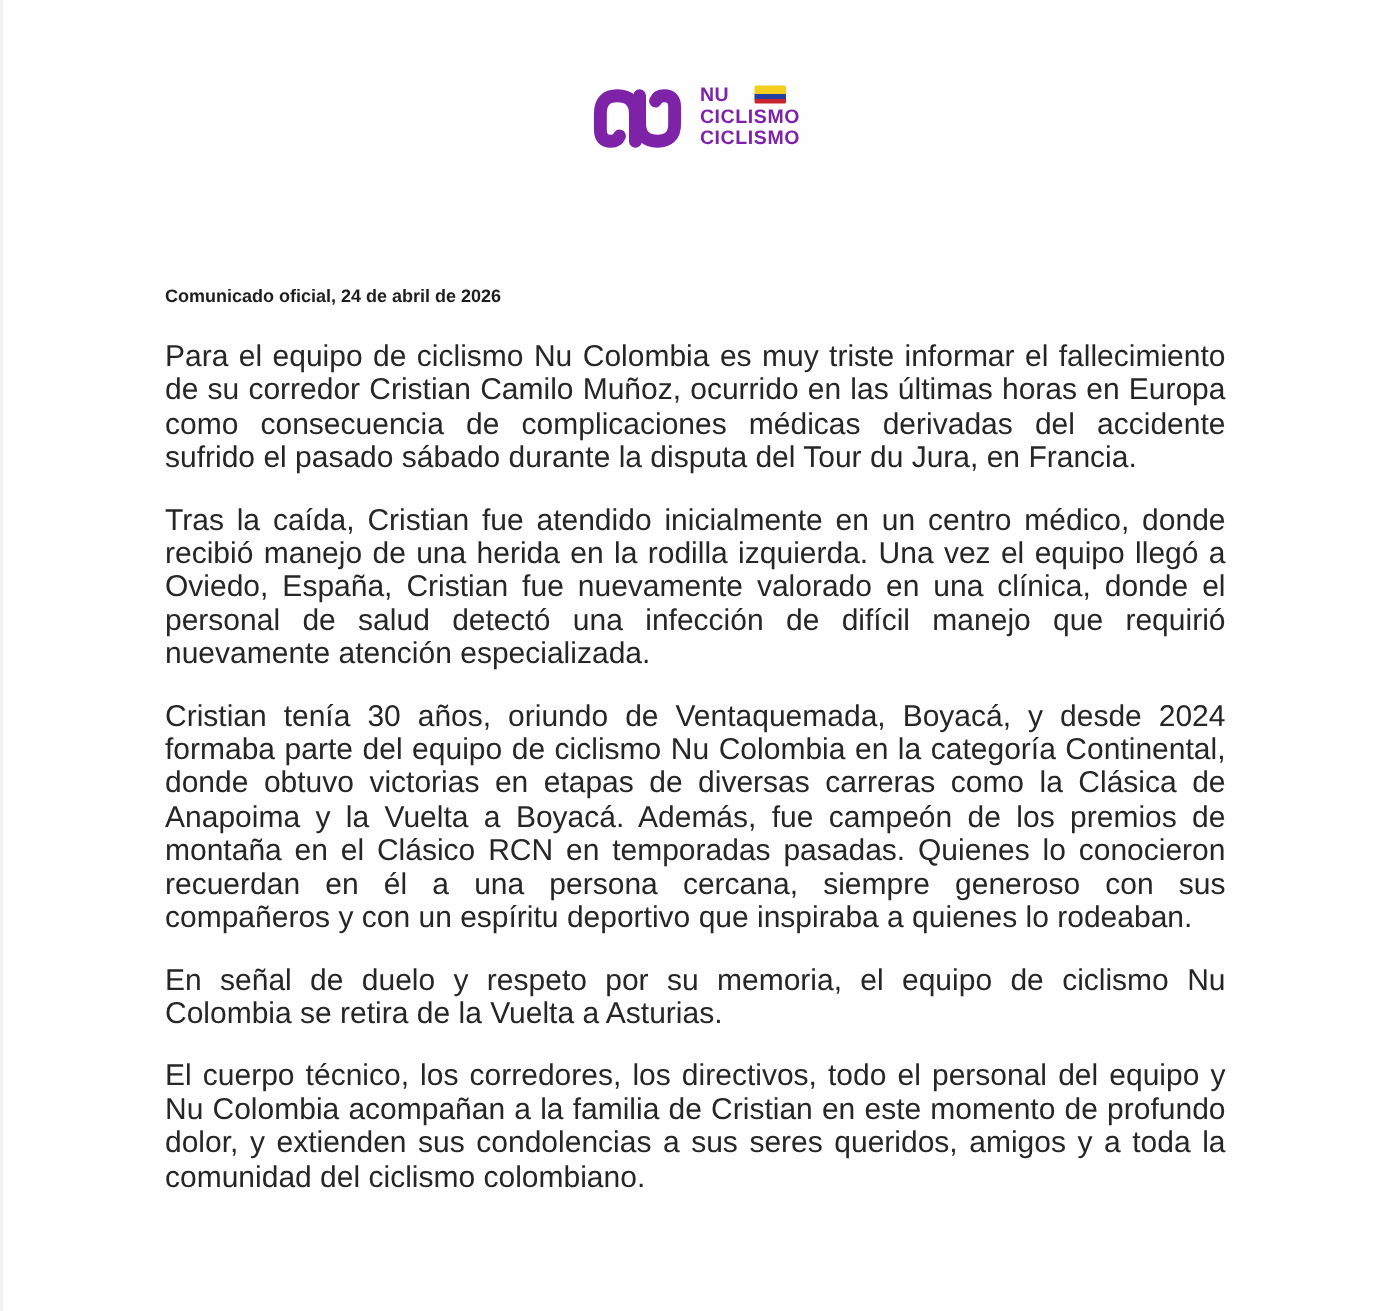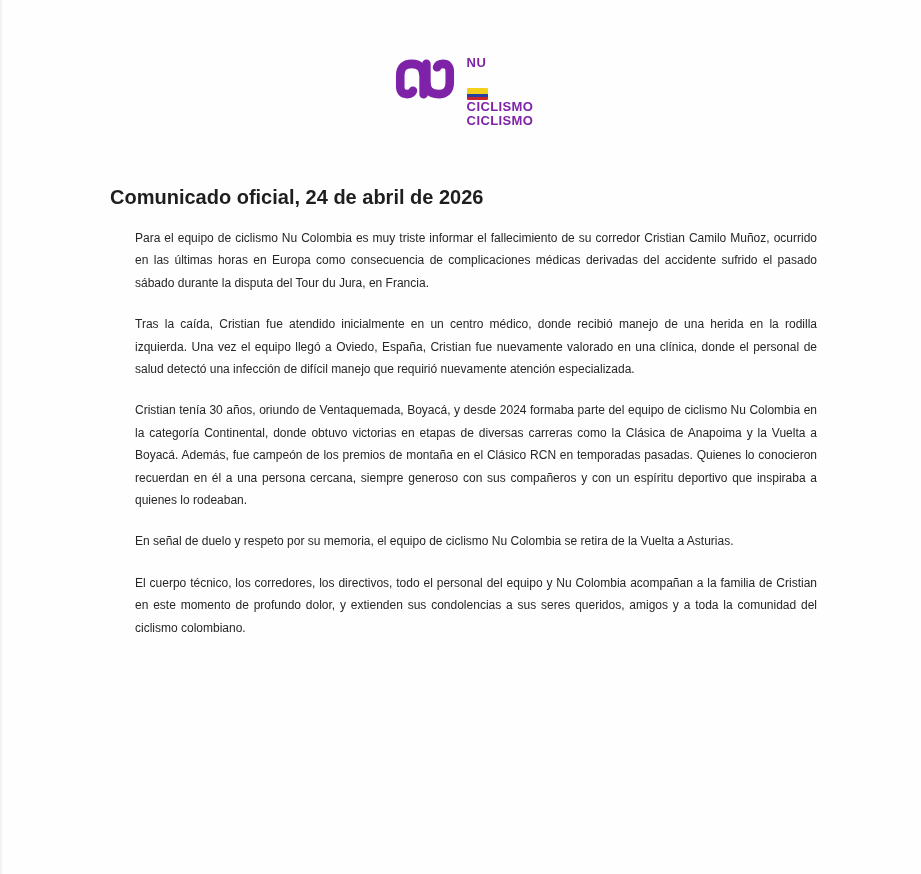--- a/index.html
+++ b/index.html
@@ -45,23 +45,22 @@
   .logo-text {
     color: var(--brand-purple);
     font-weight: bold;
     font-size: 13px;
     line-height: 14.5px;
     letter-spacing: 0.4px;
     padding-top: 1px;
   }
   .logo-line1 {
     display: flex;
-    align-items: flex-start;
+    align-items: center;
     gap: 17px;
-    flex-direction: column;
   }
   .flag {
     display: inline-block;
     width: 21px;
     height: 12px;
     border-radius: 1px;
     background: linear-gradient(
       to bottom,
       var(--flag-yellow) 0 50%,
       var(--flag-blue) 50% 75%,
@@ -69,33 +68,32 @@
     );
   }
   .content {
     position: absolute;
     left: 108px;
     top: 186px;
     width: 707px;
     color: var(--text-color);
   }
   .heading {
-    font-size: 20px;
+    font-size: 12px;
     font-weight: bold;
     color: #1e1e1e;
     line-height: 22px;
     margin-bottom: 19px;
   }
   .content p {
-    font-size: 12px;
+    font-size: 20px;
     line-height: 22.4px;
     text-align: justify;
     margin-bottom: 19px;
     color: var(--text-color);
-    margin-left: 25px;
   }
 </style>
 </head>
 <body>
 
 <div class="page">
 
   <div class="logo-wrap">
     <svg class="nu-glyph" width="66" height="46" viewBox="0 0 96 64" aria-hidden="true">
       <path d="M46 54 V28 Q46 10 28.5 10 Q12 10 12 27 V43 Q12 54 22 54 Q28.5 54 30.5 49"></path>

